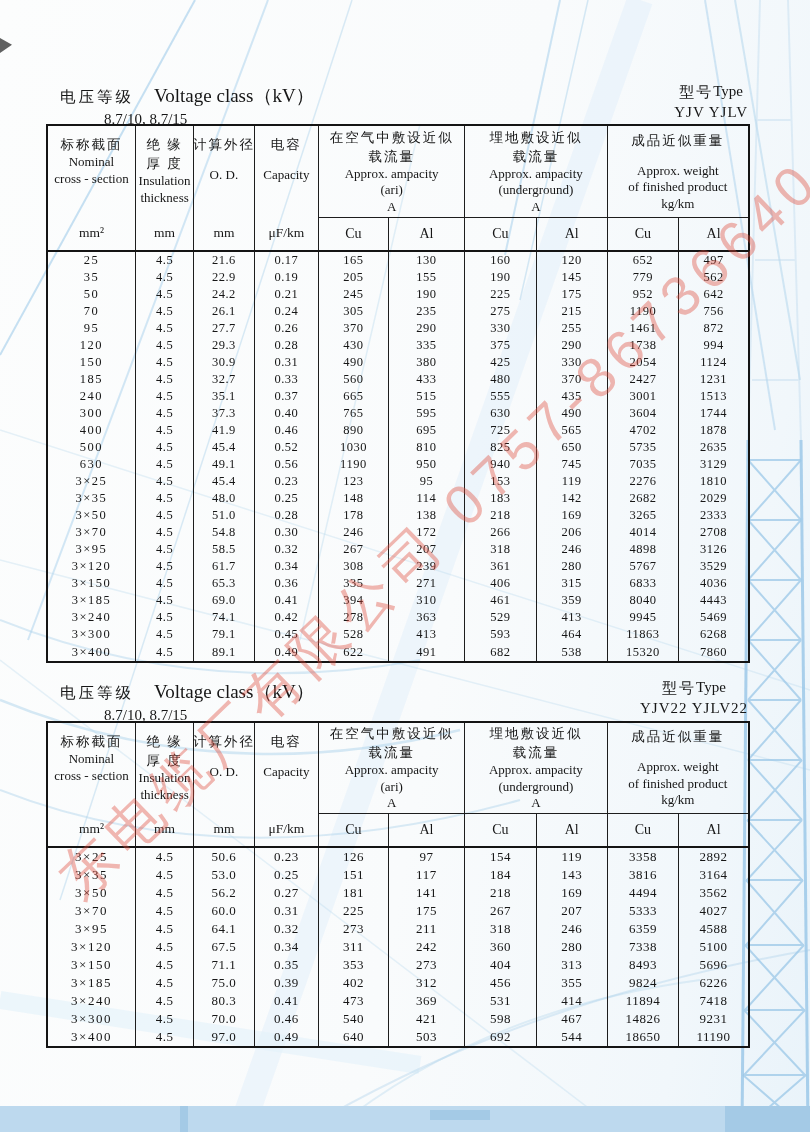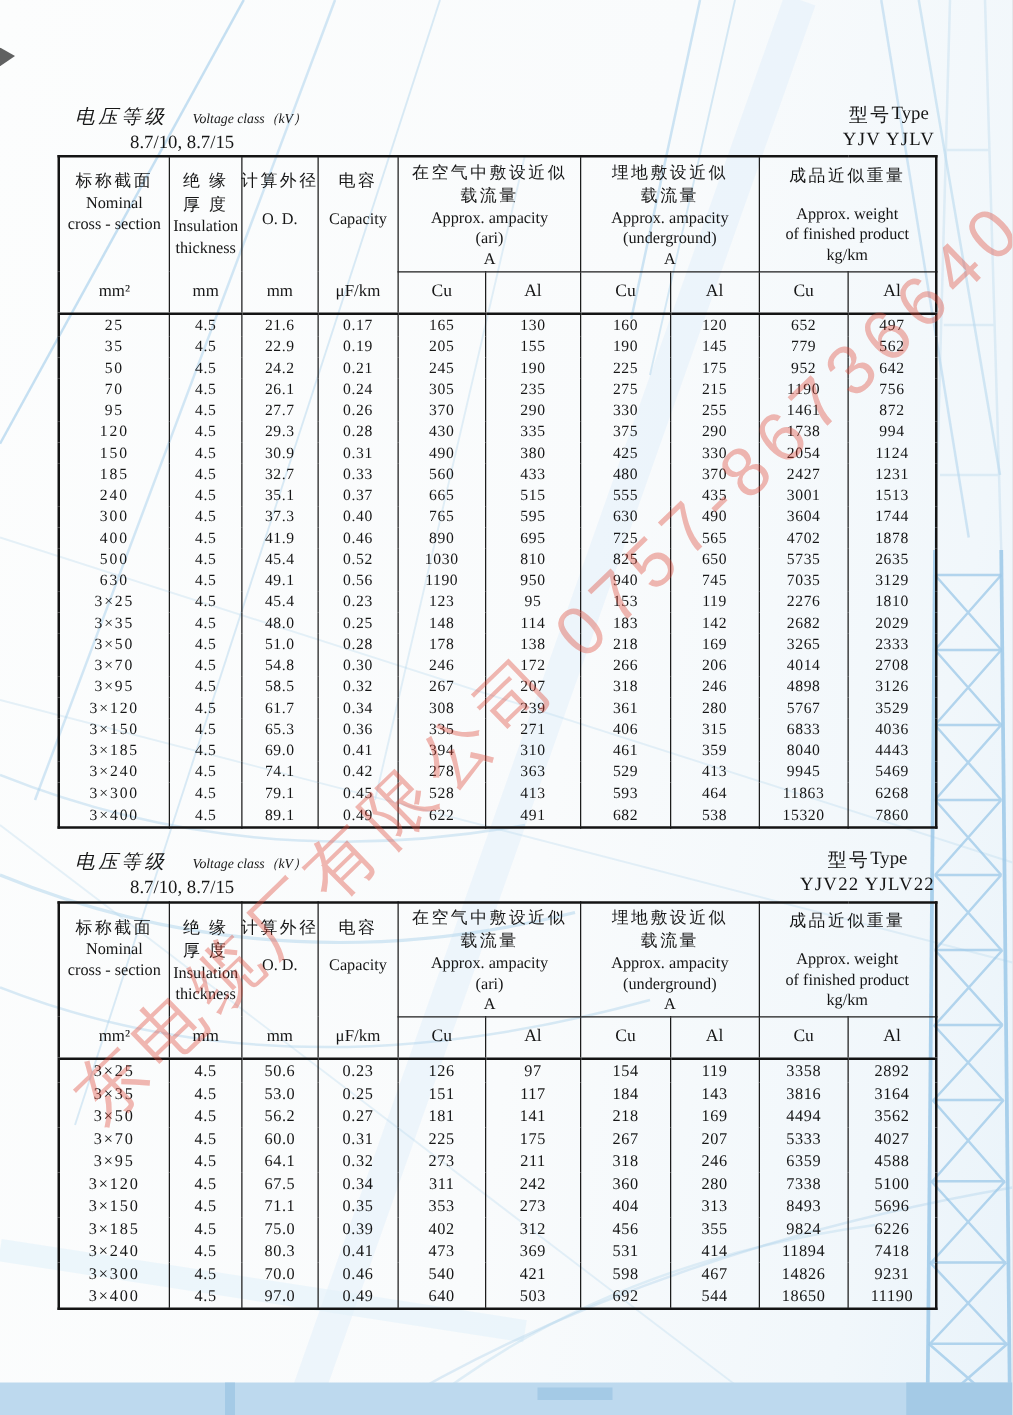--- a/index.html
+++ b/index.html
@@ -7,23 +7,23 @@
     position:relative;width:810px;height:1132px;overflow:hidden;
     background:linear-gradient(100deg,#fcfdfd 0%,#f9fbfc 55%,#f1f7fb 85%,#e9f3fa 100%);
     font-family:"Liberation Serif","DejaVu Serif",serif;color:#161616;
   }
   .bg{position:absolute;left:0;top:0;z-index:0;}
   .scan-mark{position:absolute;left:0;top:38px;width:12px;height:15px;background:#2c2c2c;opacity:.75;
     clip-path:polygon(0 0,100% 45%,0 100%);z-index:1;}
   
   .sec-head{position:absolute;left:46px;width:704px;z-index:2;display:flex;justify-content:space-between;align-items:flex-start;}
   .vc{margin-left:14px;}
-  .vc-line1{display:flex;gap:20px;align-items:baseline;font-style:italic;}
+  .vc-line1{display:flex;gap:20px;align-items:baseline;}
   .vc-cn{font-size:15.5px;letter-spacing:3px;}
-  .vc-en{font-size:11px;}
+  .vc-en{font-size:19px;}
   .vc-line2{font-size:15px;margin:2px 0 0 44px;}
   .type{text-align:center;margin-right:2px;}
   .type-line1{font-size:15px;display:flex;gap:0;justify-content:center;}
   .type-cn{letter-spacing:2px;}
   .type-line2{font-size:15px;margin-top:2px;letter-spacing:1px;}
   
   .dtable{position:absolute;left:46px;width:704px;z-index:2;border-collapse:collapse;table-layout:fixed;
     border:2px solid #141414;}
   .t1{top:124px;height:539px;}
   .t2{top:721px;height:327px;}

